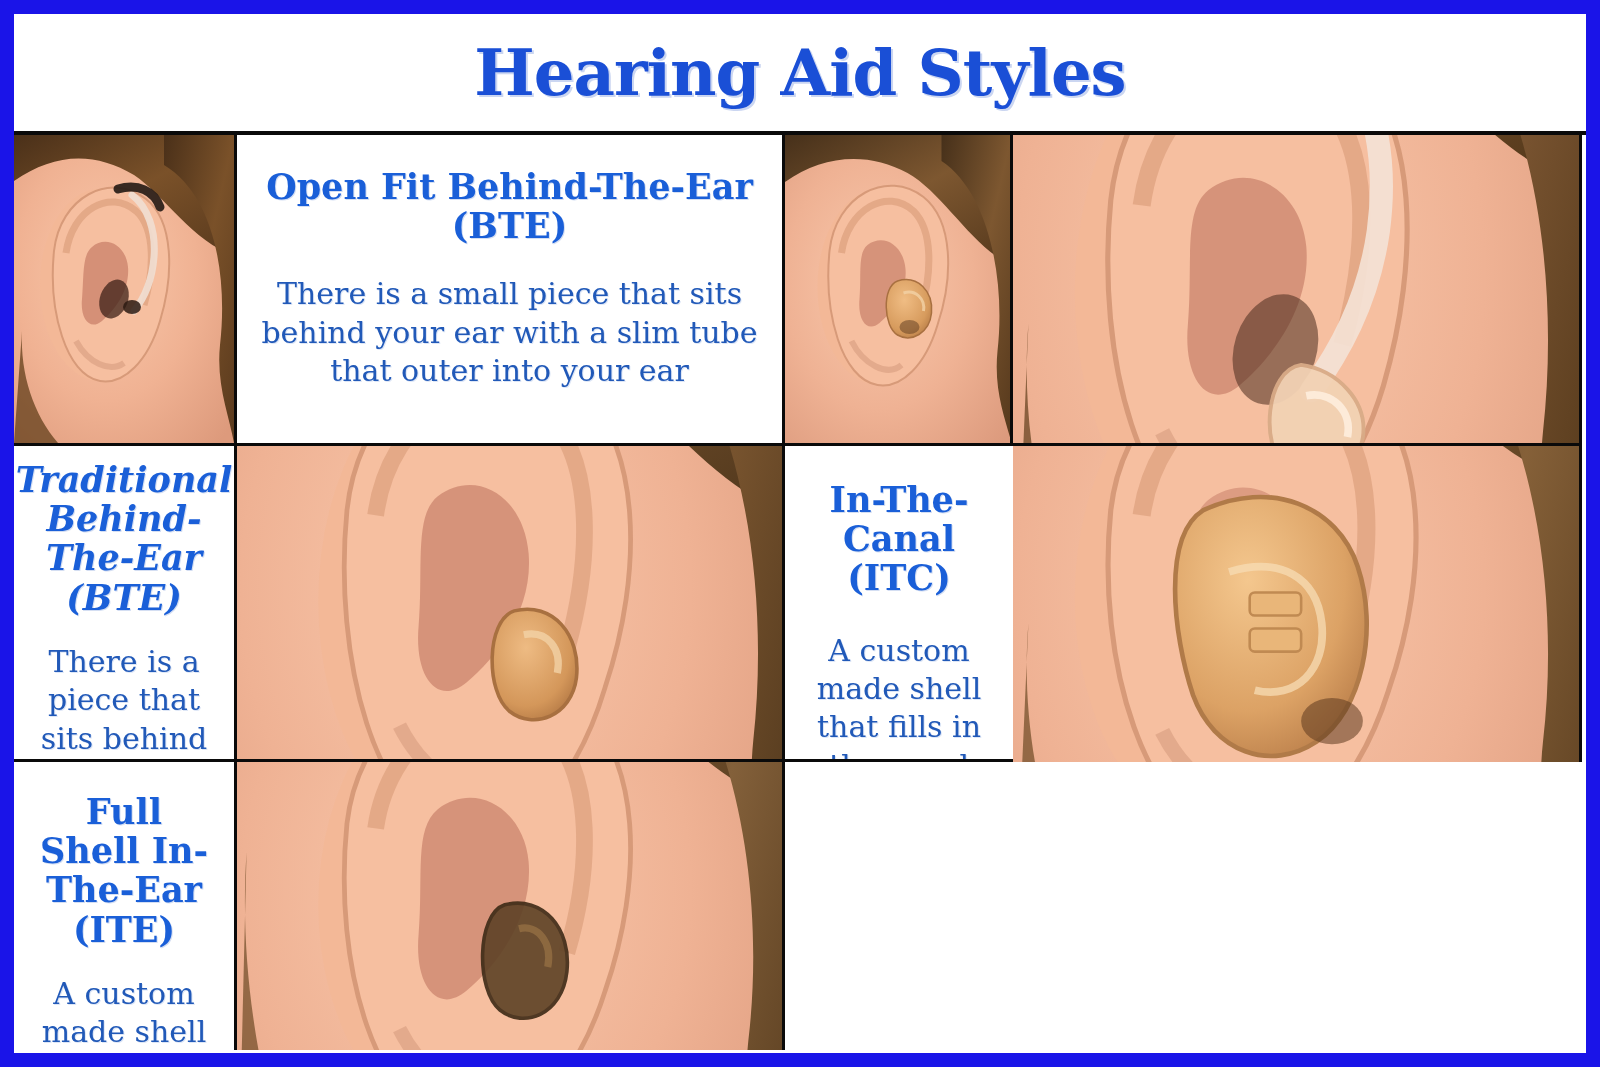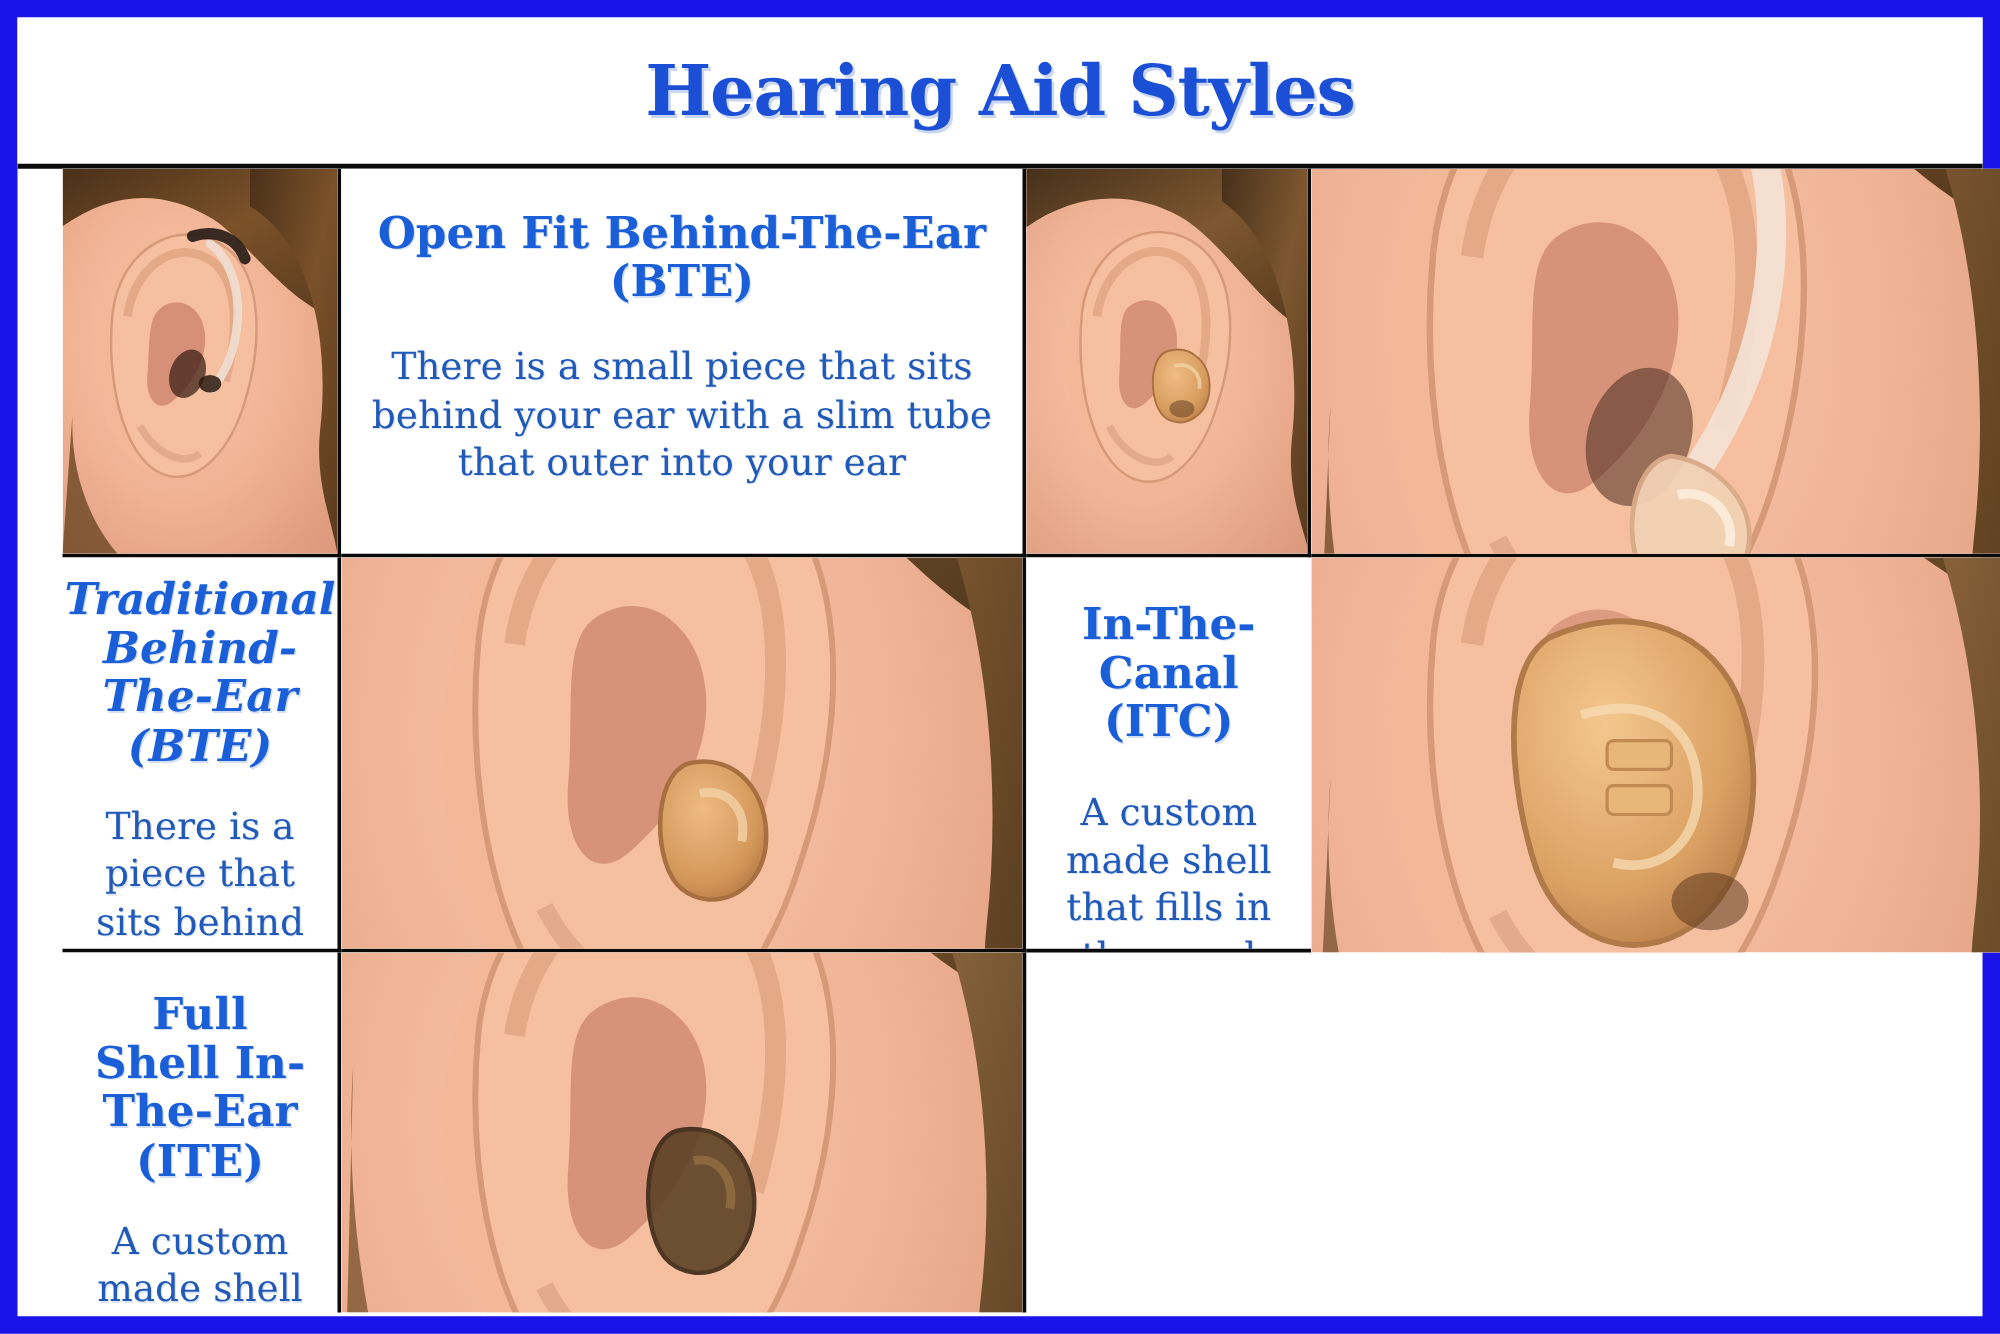--- a/index.html
+++ b/index.html
@@ -20,33 +20,32 @@
     height:121px;
     background:#ffffff;
     display:flex;align-items:center;justify-content:center;
     border-bottom:4px solid #0a0a0a;
     box-sizing:border-box;
   }
   .title-bar h1{
     margin:0;
     font-family:"DejaVu Serif", serif;
     font-weight:bold;
-    font-size:56px;
+    font-size:64px;
     line-height:1;
     color:#1a4fd6;
     letter-spacing:-1px;
     text-shadow:2px 2px 0 rgba(160,180,230,.55);
   }
   .grid{
     display:grid;
     grid-template-columns:223px 548px 228px 569px;
     grid-template-rows:311px 316px 288px;
     height:914px;
     box-sizing:border-box;
-    padding-left:36px;
   }
   .cell{
     position:relative;
     overflow:hidden;
     box-sizing:border-box;
     border-right:3px solid #0a0a0a;
     border-bottom:3px solid #0a0a0a;
     background:#fff;
   }
   .cell.lastcol{border-right:none;}

